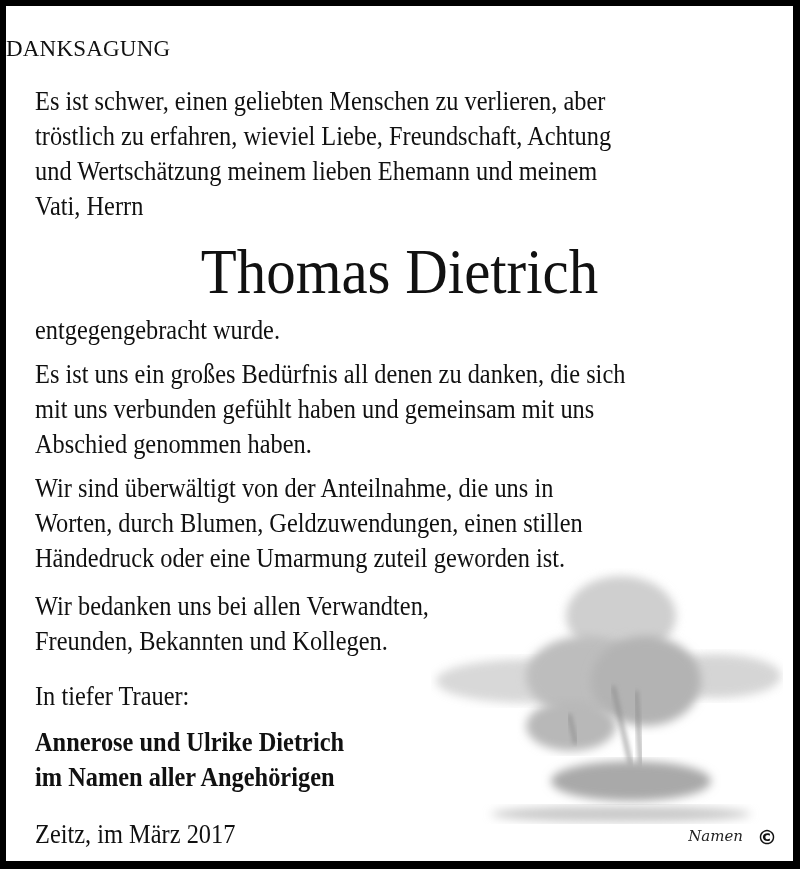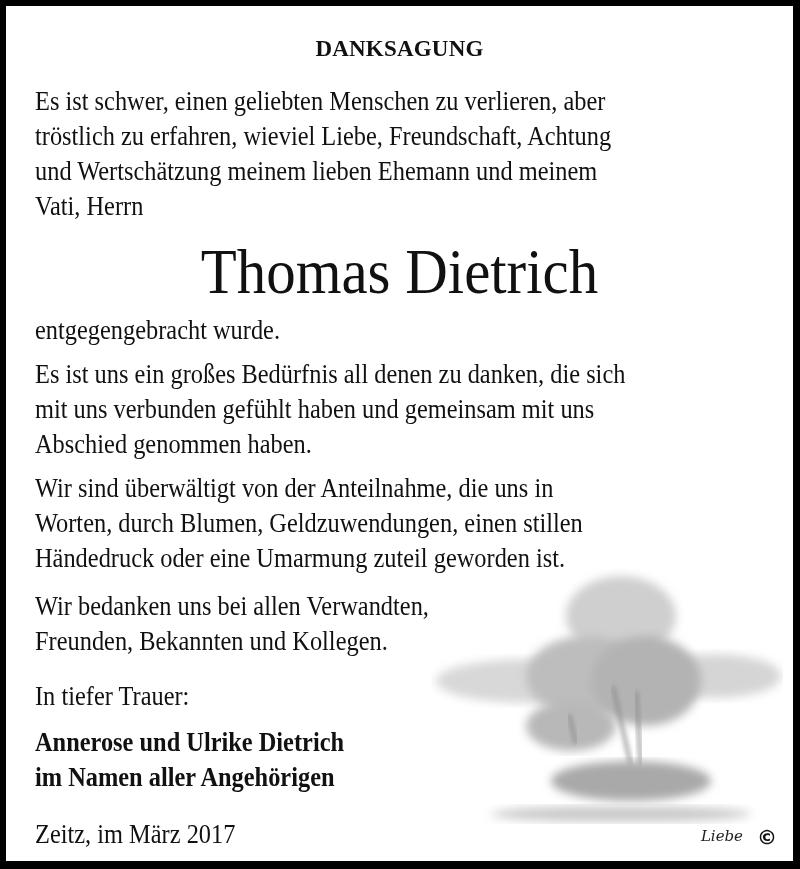--- a/index.html
+++ b/index.html
@@ -11,21 +11,21 @@
     border-left: 6px solid #000;
     border-top: 6px solid #000;
     border-right: 7px solid #000;
     border-bottom: 8px solid #000;
     background: #fff;
     font-family: "Liberation Serif", "DejaVu Serif", serif;
     color: #111;
   }
   .heading {
     position: absolute; left: 0; right: 0; top: 30px;
-    text-align: center; font-weight: bold; font-size: 23px;
+    font-weight: normal; font-size: 23px;
     letter-spacing: 0.2px;
   }
   .p {
     position: absolute; left: 29px; width: 738px;
     font-size: 26.5px; line-height: 35px;
     text-align: justify; text-align-last: left;
     transform: scaleX(0.92); transform-origin: left top;
   }
   .name {
     position: absolute; left: 0; right: 0; top: 226px;
@@ -94,15 +94,15 @@
   <div class="p" style="top:583px">Wir bedanken uns bei allen Verwandten,</div>
   <div class="p" style="top:618px">Freunden, Bekannten und Kollegen.</div>
 
   <div class="p" style="top:673px">In tiefer Trauer:</div>
 
   <div class="p bold" style="top:719px">Annerose und Ulrike Dietrich</div>
   <div class="p bold" style="top:754px">im Namen aller Angehörigen</div>
 
   <div class="p" style="top:811px">Zeitz, im März 2017</div>
 
-  <div class="sig">Liebe</div>
+  <div class="sig">Namen</div>
   <div class="copy">©</div>
 </div>
 
 </body></html>

